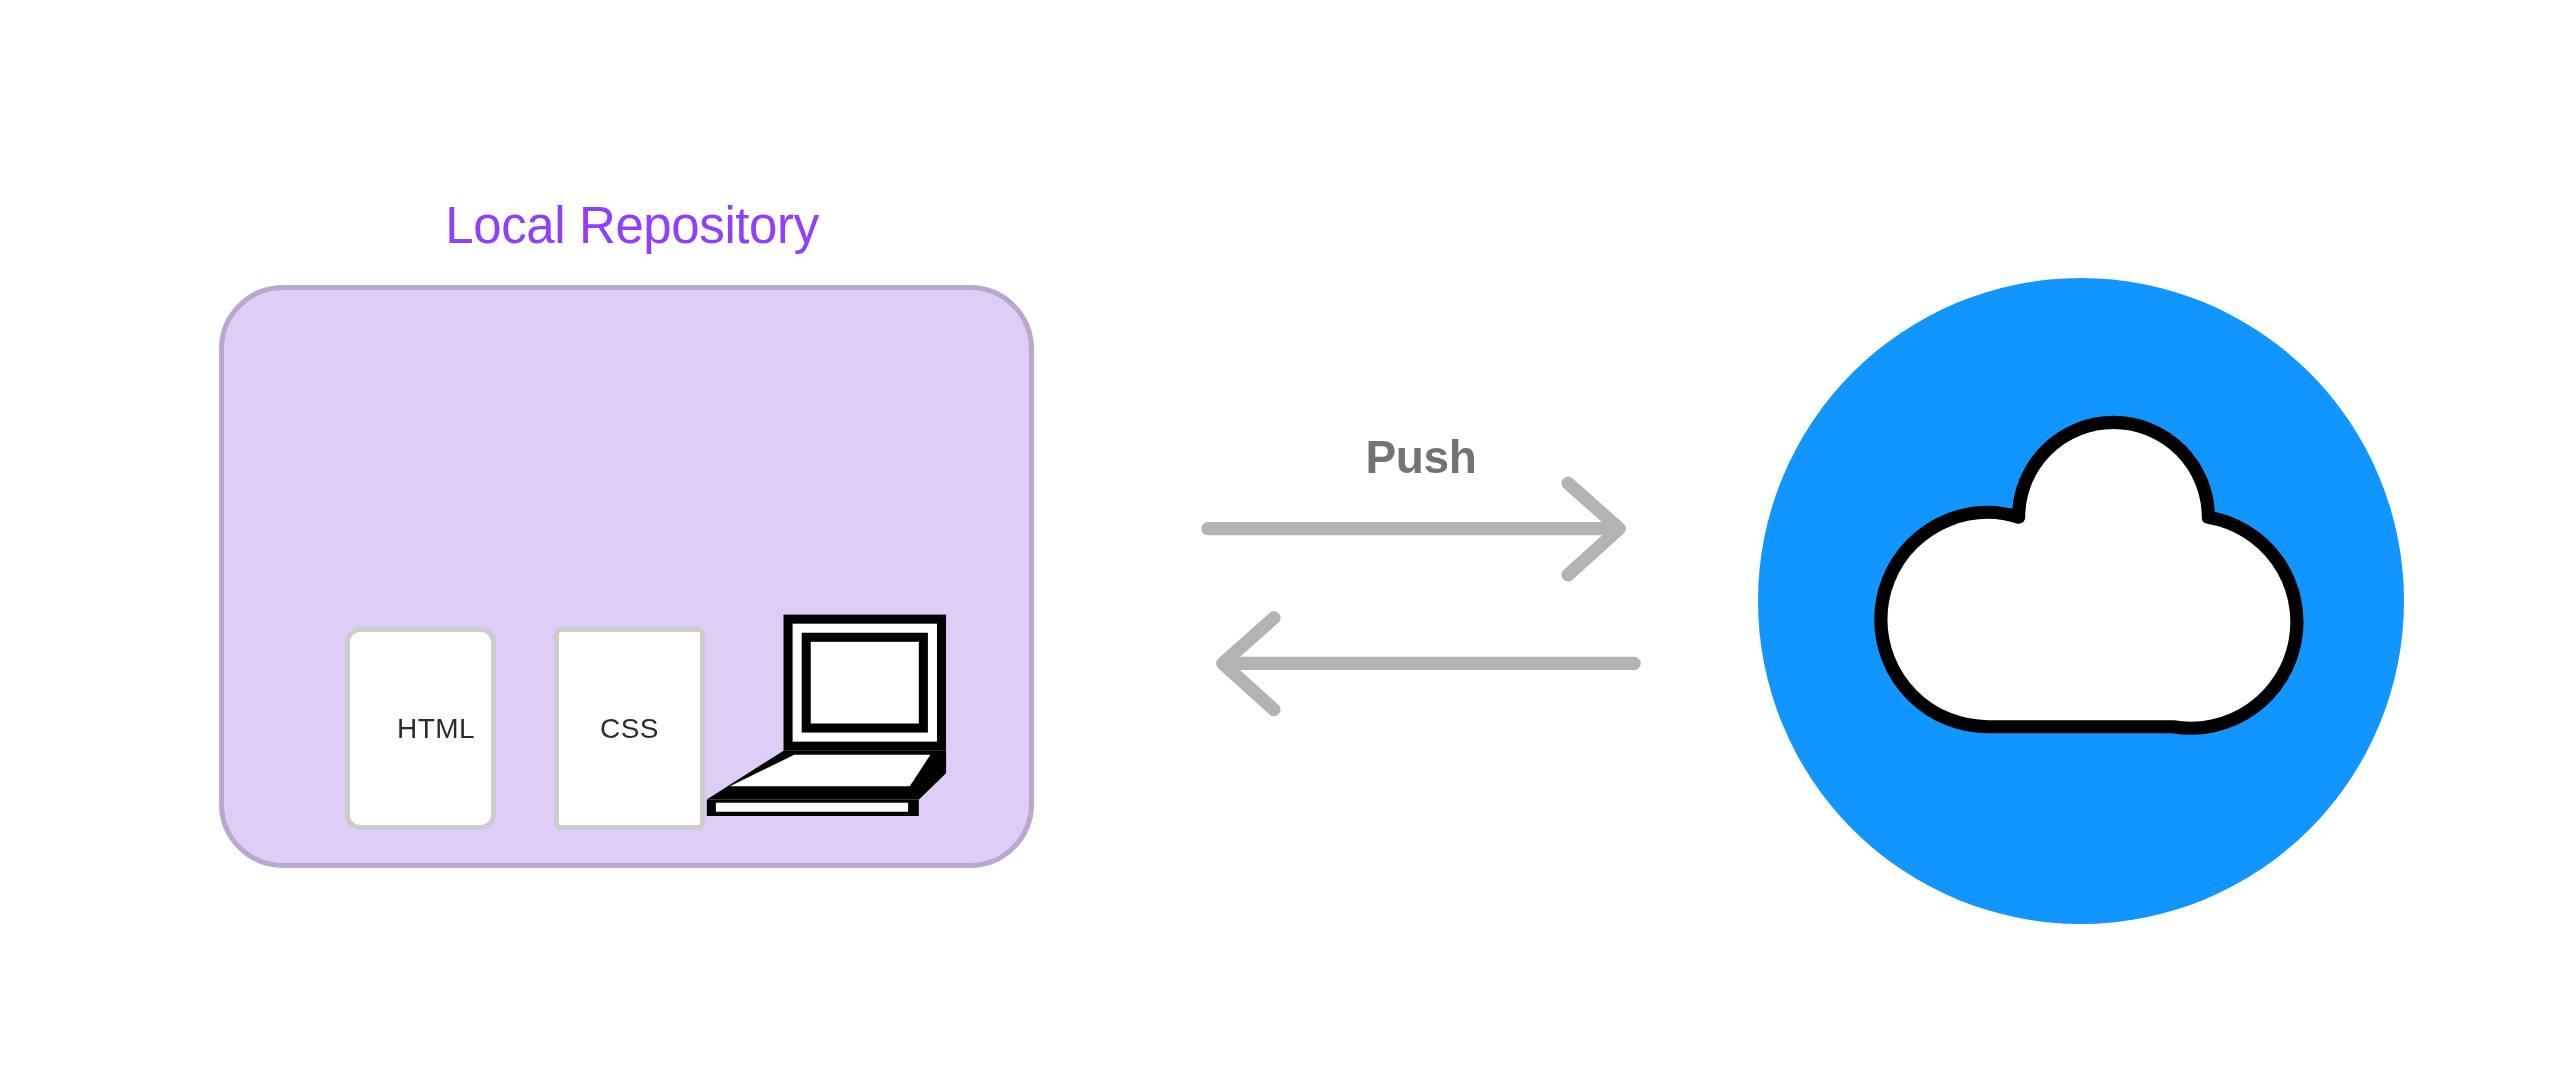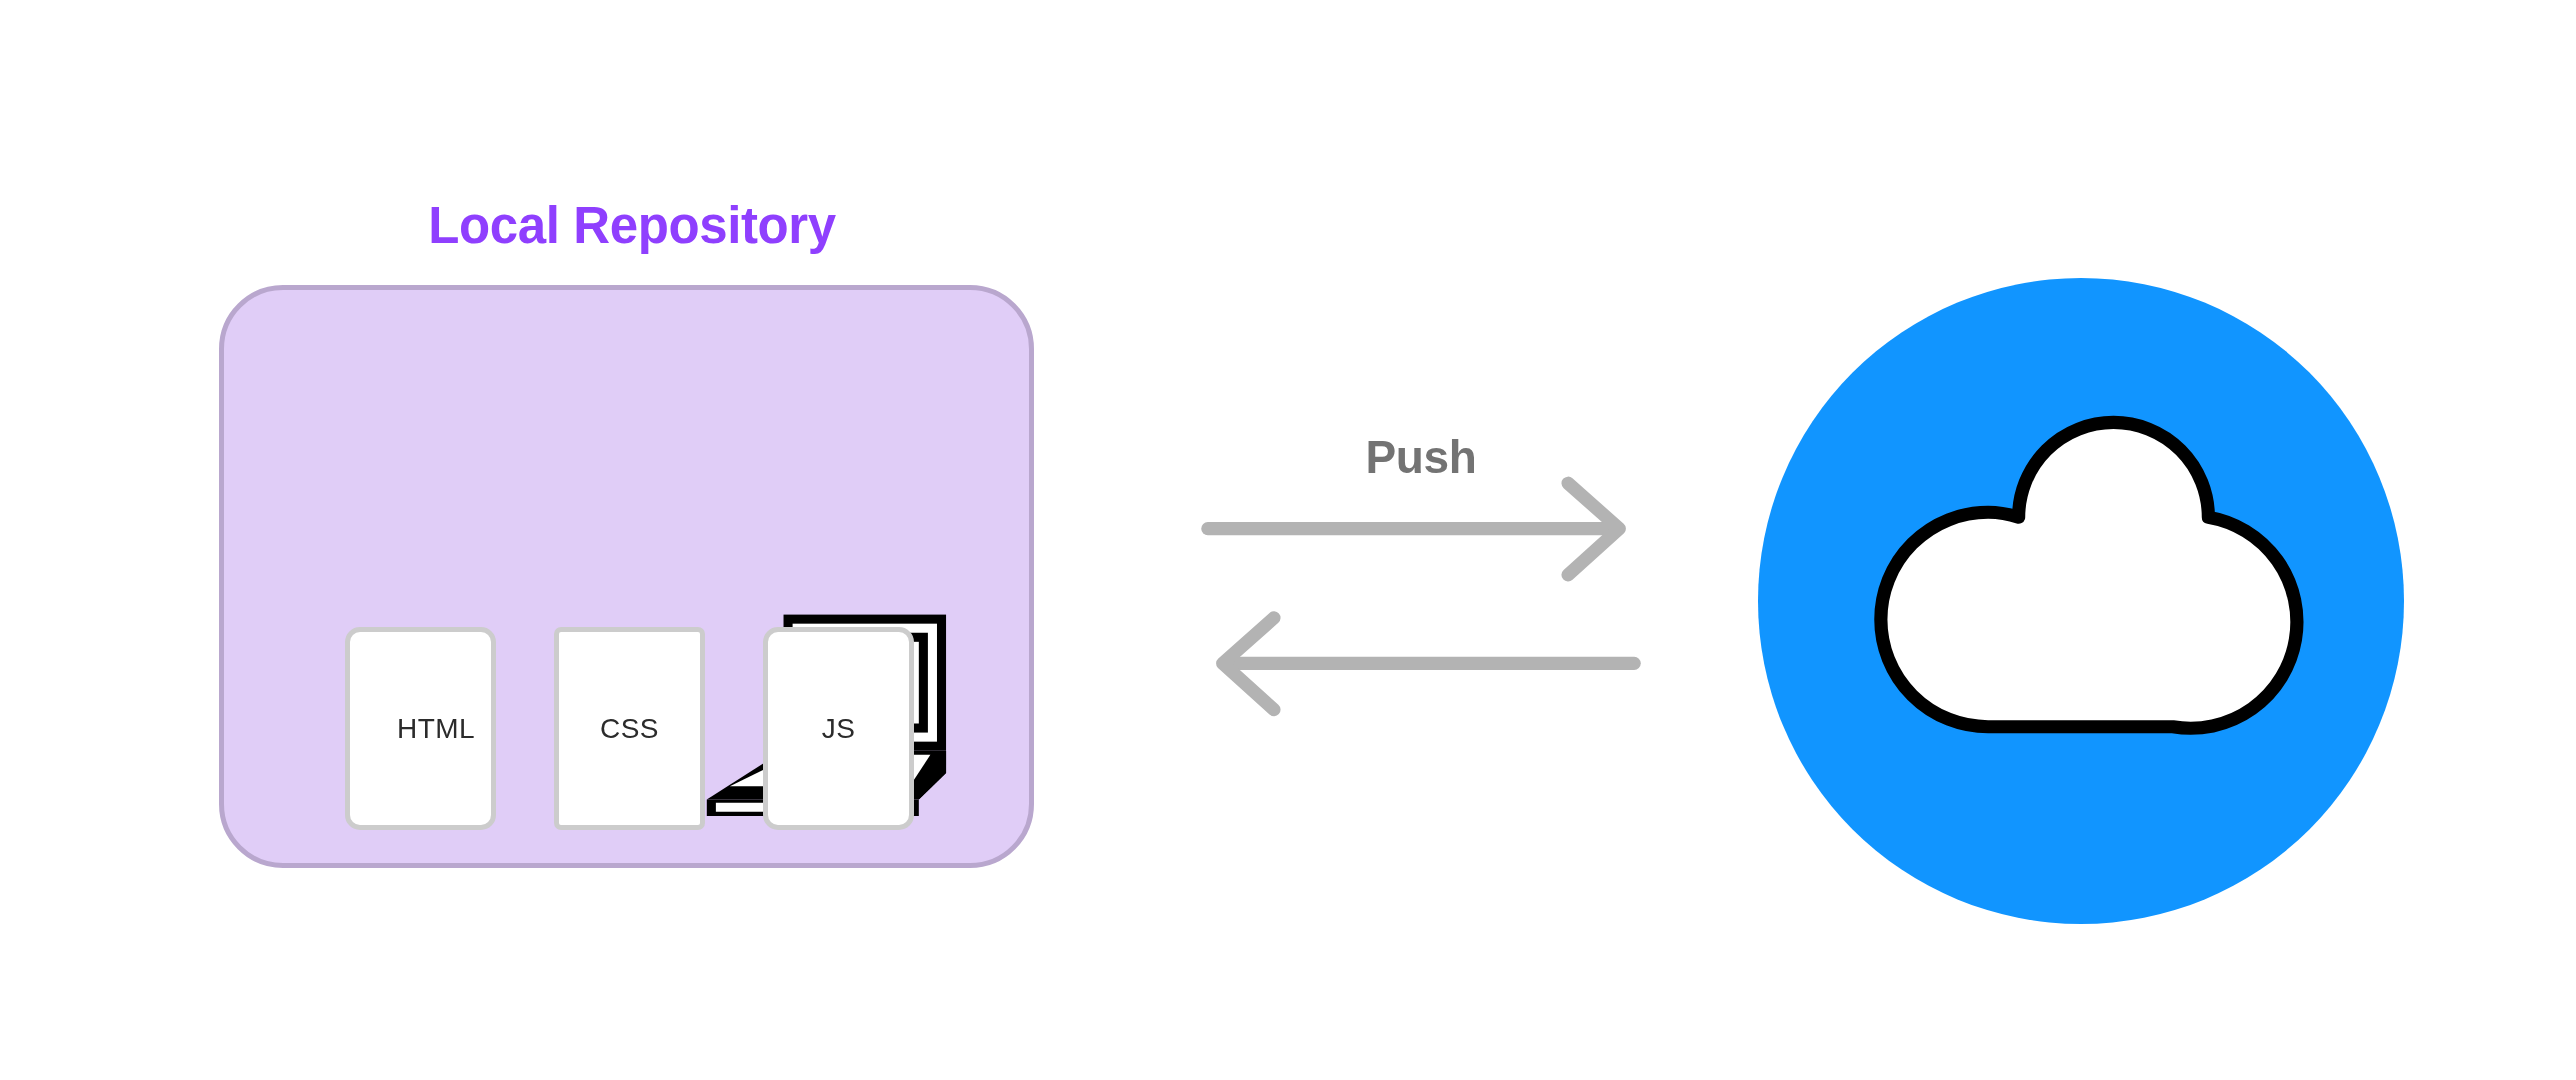--- a/index.html
+++ b/index.html
@@ -14,21 +14,21 @@
     position: relative;
     width: 2576px;
     height: 1081px;
     background: #ffffff;
     overflow: hidden;
   }
 
   
   .section-title {
     position: absolute;
-    font-weight: bold;
+    font-weight: normal;
     white-space: nowrap;
     letter-spacing: -0.4px;
     font-family: "Liberation Sans", sans-serif;
   }
   #local-title {
     left: 0;
     top: 196px;
     width: 1264px;
     text-align: center;
     font-size: 51px;
@@ -162,23 +162,20 @@
         <polygon points="314,173 314,200 281,232 281,212" fill="#000000"></polygon>
       </svg>
     </div>
 
     <div class="file-card" id="file-card-0" style="top:337px; left:121px;padding-left:31px;">
       <span class="file-label">HTML</span>
     </div>
     <div class="file-card" id="file-card-1" style="top:337px; left:330px;border-radius:7px;">
       <span class="file-label">CSS</span>
     </div>
-    <div class="file-card" id="file-card-2" style="top:337px; left:539px;">
-      <span class="file-label">JS</span>
-    </div>
   </div>
 
   <div class="arrow-label" id="push-label">Push</div>
 
   <div id="arrows">
     <svg viewBox="0 0 600 420" width="496" height="347" xmlns="http://www.w3.org/2000/svg">
 
       <g>
         <line x1="42" y1="140" x2="533" y2="140" stroke="#B3B3B3" stroke-width="16" stroke-linecap="round"></line>
         <polyline points="478,85 540,140 478,196" fill="none" stroke="#B3B3B3" stroke-width="16" stroke-linecap="round" stroke-linejoin="round"></polyline>

